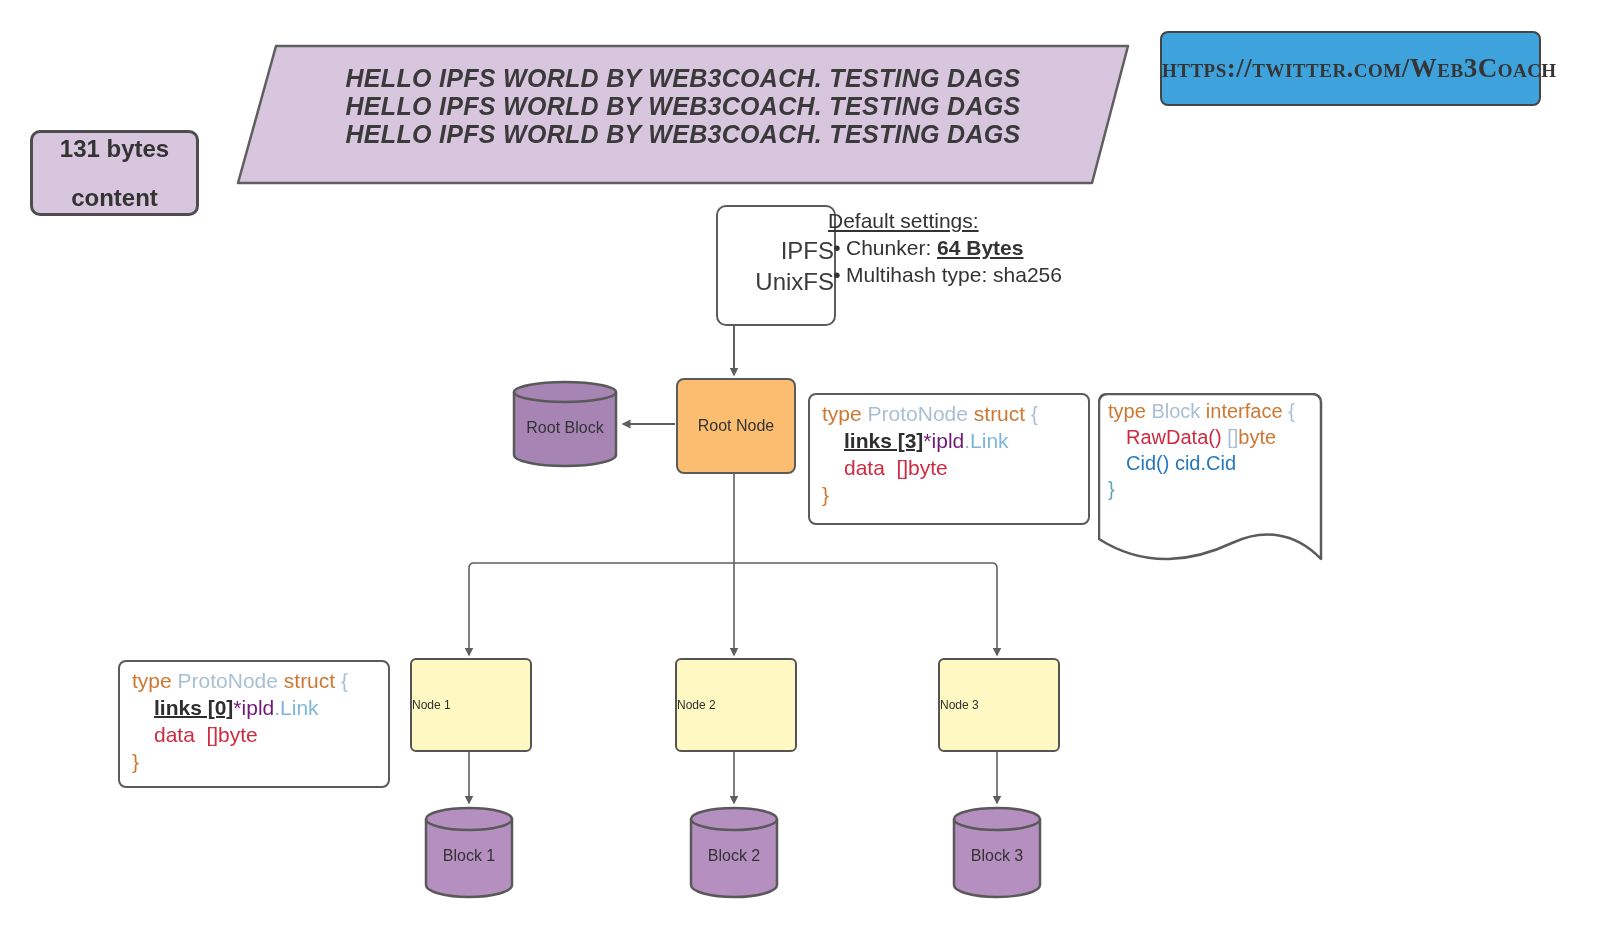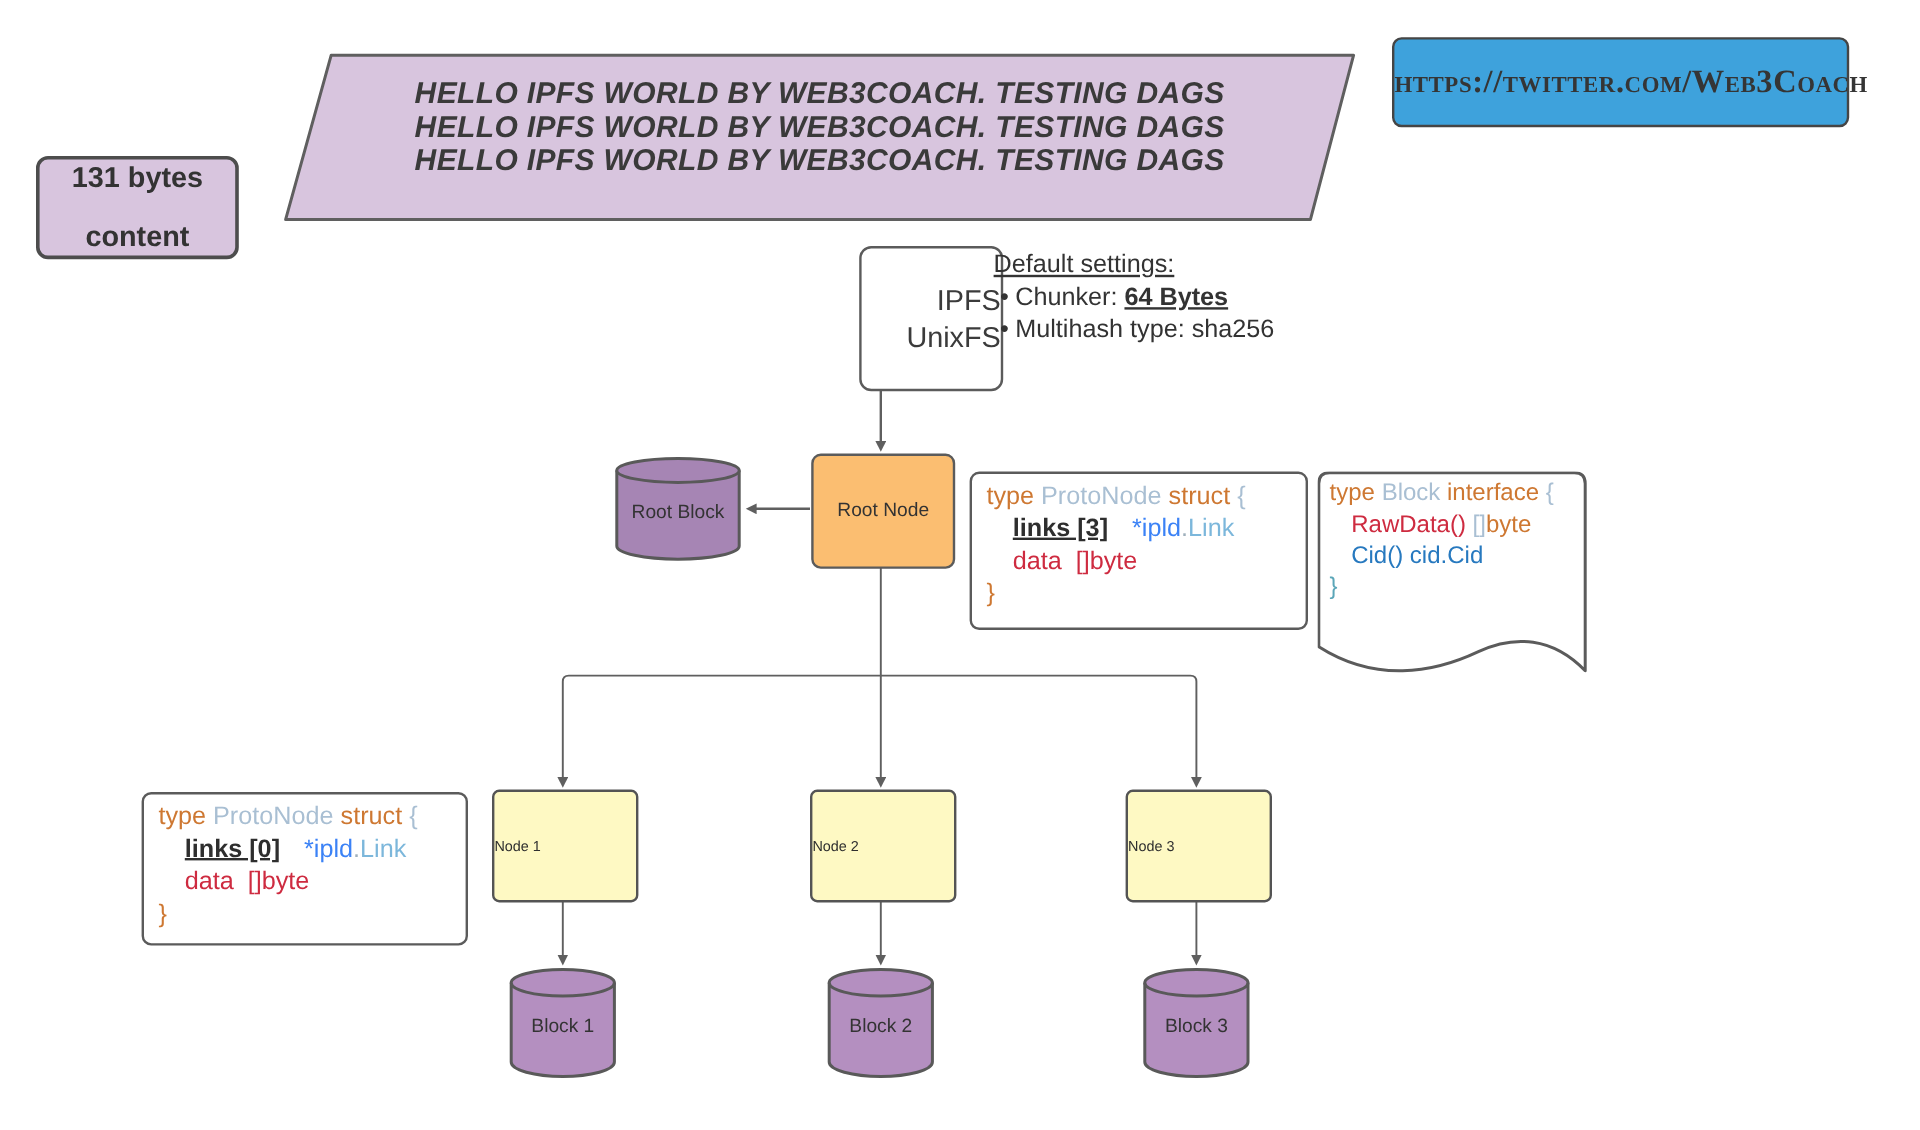--- a/index.html
+++ b/index.html
@@ -35,21 +35,21 @@
   .cyl{display:block;}
   .cyl-label{display:flex;align-items:center;justify-content:center;font-size:16px;color:#333;}
   
   .codebox{background:#fff;border:2px solid #5B5B5B;border-radius:8px;padding:5px 12px;
          font-size:21px;line-height:27px;white-space:nowrap;}
   .code-line{display:block;}
   .ind{padding-left:22px;}
   .ind2{padding-left:18px;}
   .tk-kw{color:#CE7832;}
   .tk-slate{color:#A9BFD3;}
-  .tk-green{color:#3b82f6;padding-left:20px;}
+  .tk-green{color:#701a75;}
   .tk-lblue{color:#7CB7DB;}
   .tk-red{color:#CE2B40;}
   .tk-blue{color:#2779BF;}
   .tk-teal{color:#5BA6B8;}
   .tk-dot{color:#9FB0BC;}
   .tk-links{color:#2E2E2E;font-weight:bold;text-decoration:underline;text-decoration-thickness:2px;}
   .gap-left{margin-left:0.55em;}
   .docbox-text{left:1108px;top:398px;font-size:20px;line-height:26px;white-space:nowrap;}
 </style>
 </head>

